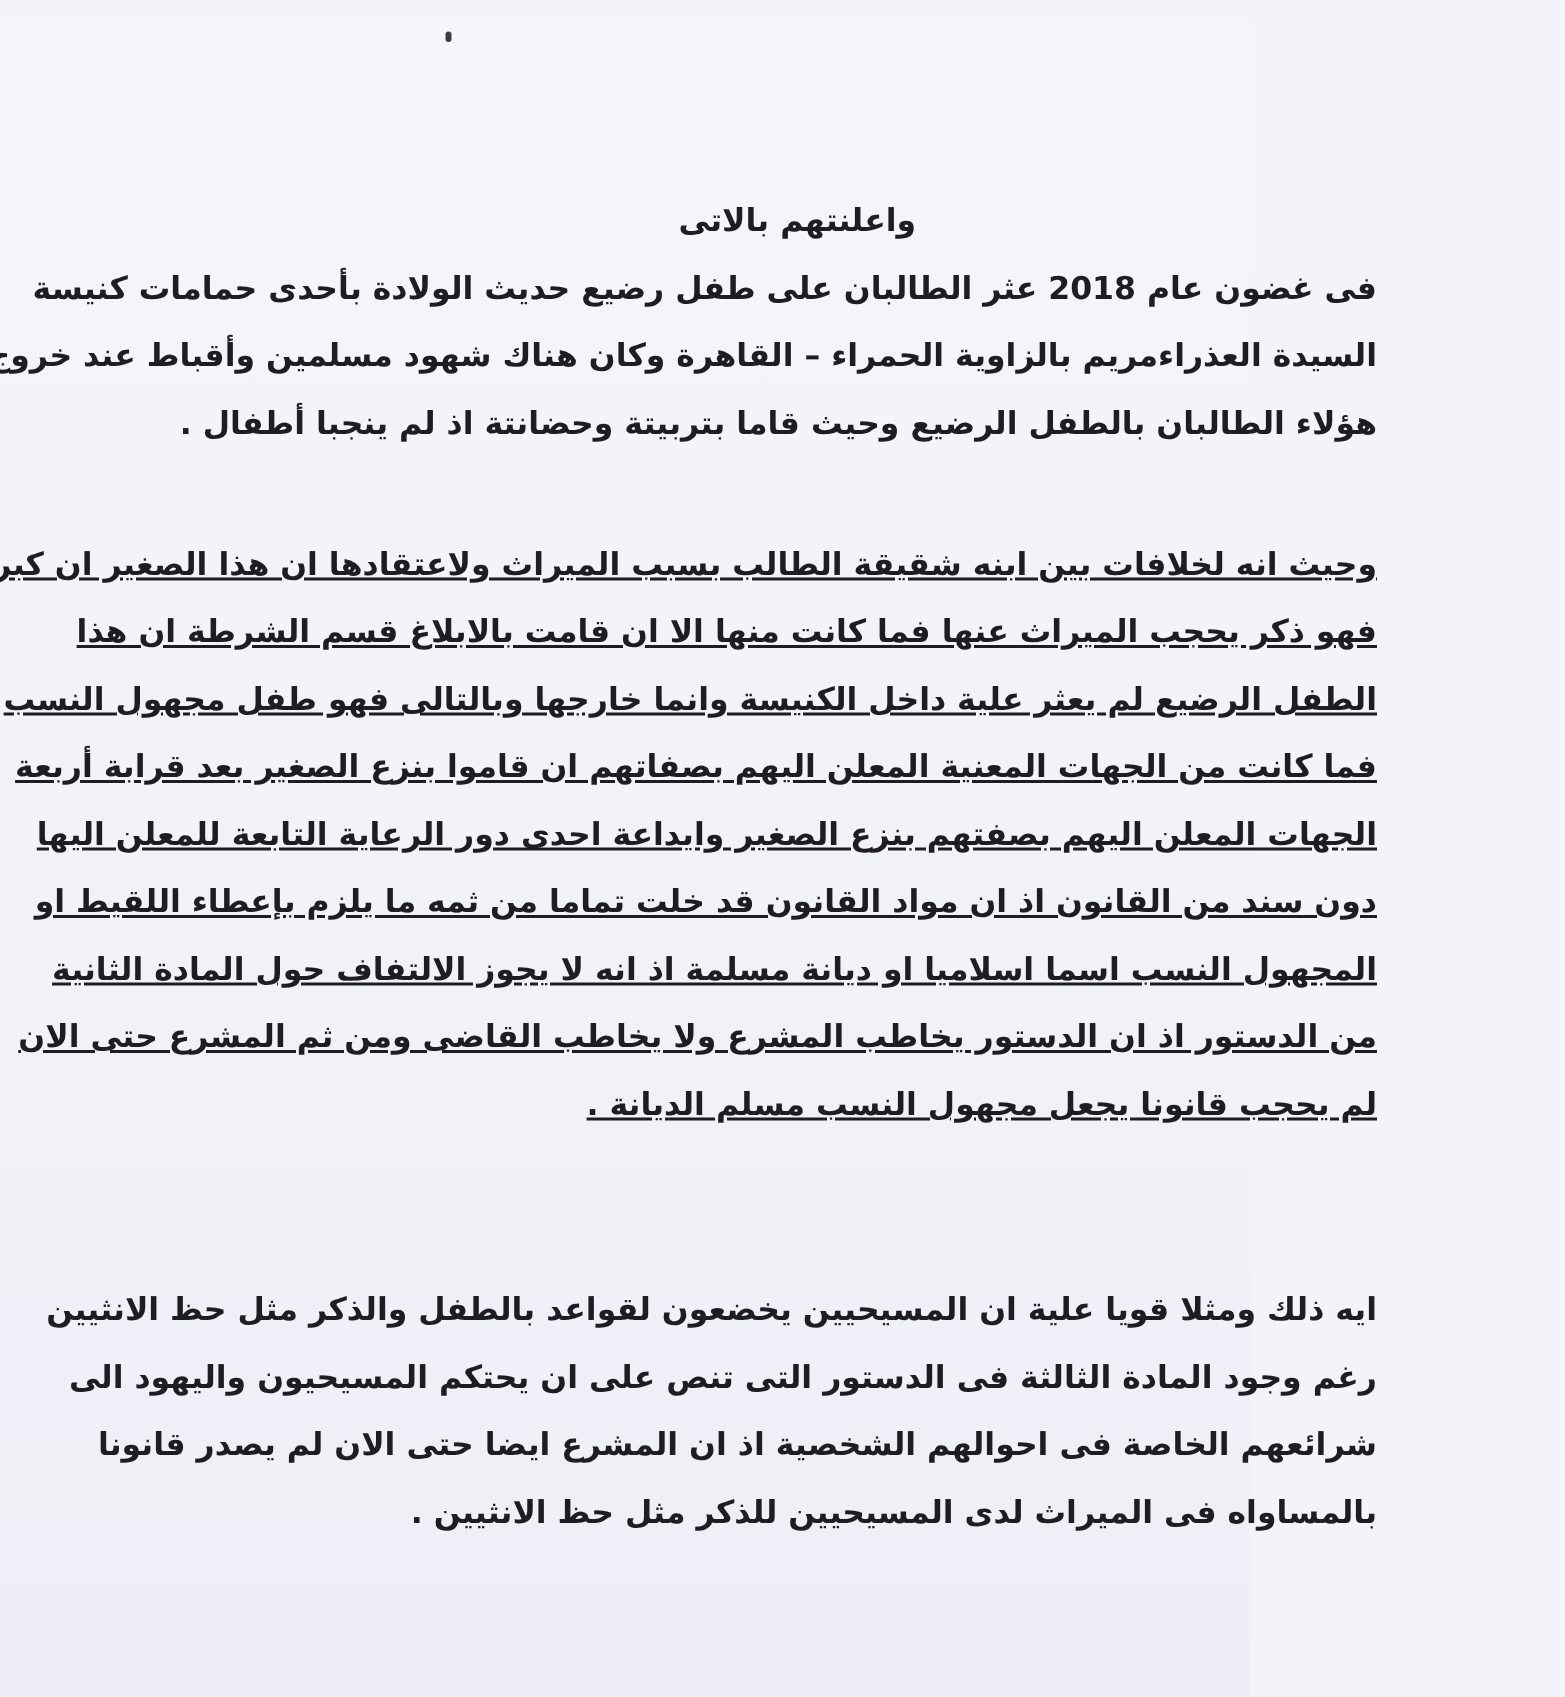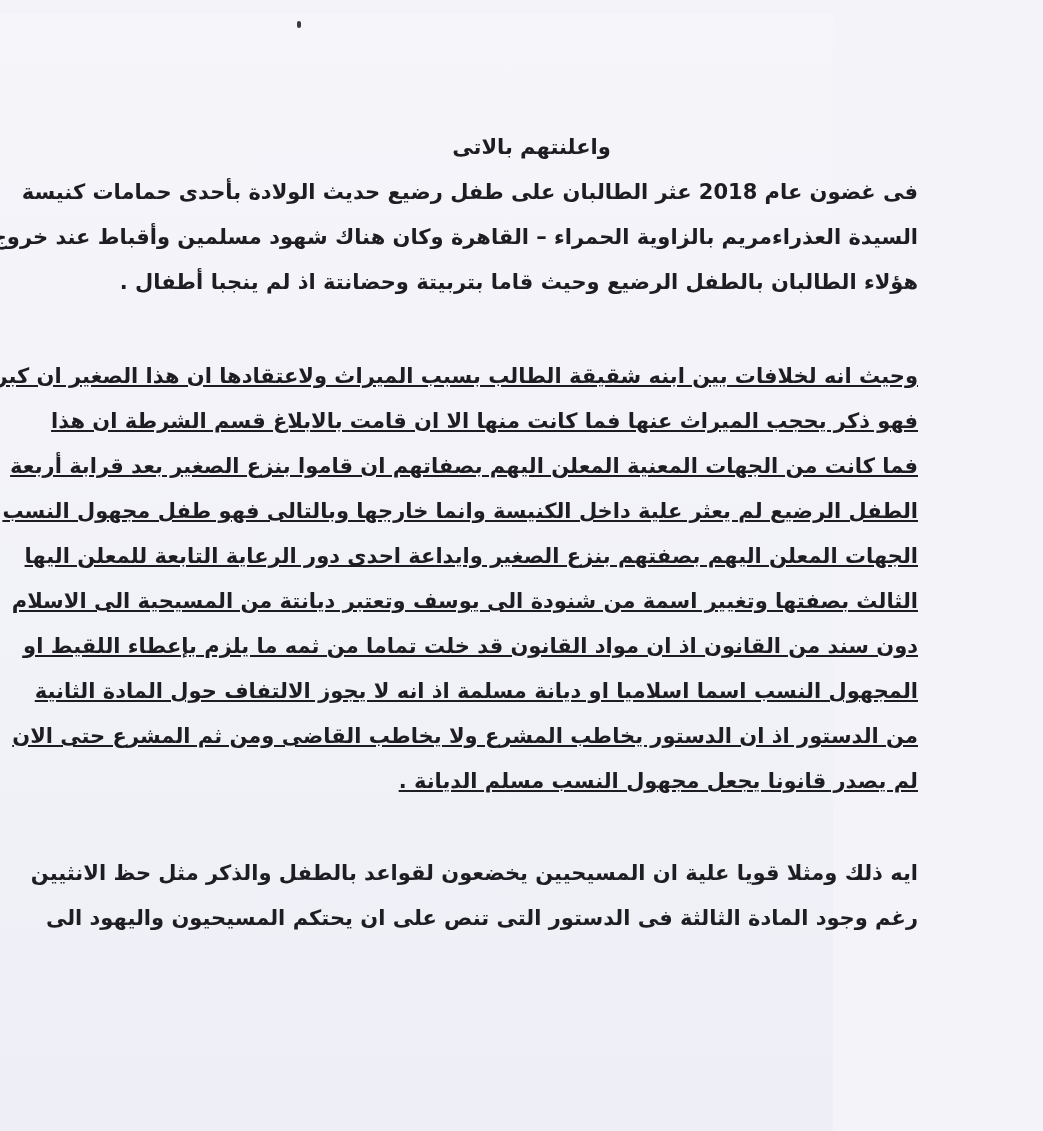--- a/index.html
+++ b/index.html
@@ -73,27 +73,28 @@
 
   <div class="para p1">
     <span class="line">فى غضون عام  2018 عثر الطالبان على طفل رضيع حديث الولادة بأحدى حمامات كنيسة</span>
     <span class="line">السيدة العذراءمريم بالزاوية الحمراء – القاهرة وكان هناك شهود مسلمين وأقباط عند خروج</span>
     <span class="line">هؤلاء الطالبان بالطفل الرضيع وحيث قاما بتربيتة وحضانتة اذ لم ينجبا أطفال .</span>
   </div>
 
   <div class="para p2">
     <span class="line">وحيث انه لخلافات بين ابنه شقيقة الطالب بسبب الميراث ولاعتقادها ان هذا الصغير ان كبر</span>
     <span class="line">فهو ذكر يحجب الميراث عنها فما كانت منها الا ان قامت بالابلاغ قسم الشرطة ان هذا</span>
+    <span class="line">الطفل الرضيع لم يعثر علية داخل الكنيسة وانما خارجها وبالتالى فهو طفل مجهول النسب</span>
     <span class="line">فما كانت من الجهات المعنية  المعلن اليهم بصفاتهم ان قاموا بنزع الصغير بعد قرابة أربعة</span>
-    <span class="line">الطفل الرضيع لم يعثر علية داخل الكنيسة وانما خارجها وبالتالى فهو طفل مجهول النسب</span>
     <span class="line">الجهات المعلن اليهم بصفتهم بنزع الصغير وايداعة احدى دور الرعاية التابعة للمعلن اليها</span>
-    <span class="line">الثالث بصفتها وتغيير اسمة من شنودة الى يوسف وتعتبر ديانتة من المسيحية الى الاسلام</span>
     <span class="line">دون سند من القانون اذ ان مواد القانون قد خلت تماما من ثمه ما يلزم بإعطاء اللقيط او</span>
     <span class="line">المجهول النسب اسما اسلاميا او ديانة مسلمة اذ انه لا يجوز الالتفاف حول المادة الثانية</span>
     <span class="line">من الدستور اذ ان الدستور يخاطب المشرع ولا يخاطب القاضى ومن ثم المشرع حتى الان</span>
-    <span class="line">لم يصدر قانونا يجعل مجهول النسب مسلم الديانة .</span>
+    <span class="line">لم يحجب قانونا يجعل مجهول النسب مسلم الديانة .</span>
   </div>
 
   <div class="para p3">
     <span class="line">ايه ذلك ومثلا قويا علية ان المسيحيين يخضعون لقواعد بالطفل والذكر مثل حظ الانثيين</span>
     <span class="line">رغم وجود المادة الثالثة فى الدستور التى تنص على ان يحتكم المسيحيون واليهود الى</span>
+    <span class="line">شرائعهم الخاصة فى احوالهم الشخصية اذ ان المشرع ايضا حتى الان لم يصدر قانونا</span>
+    <span class="line">بالمساواه فى الميراث لدى المسيحيين للذكر مثل حظ الانثيين .</span>
   </div>
 </div>
 
 </body></html>

